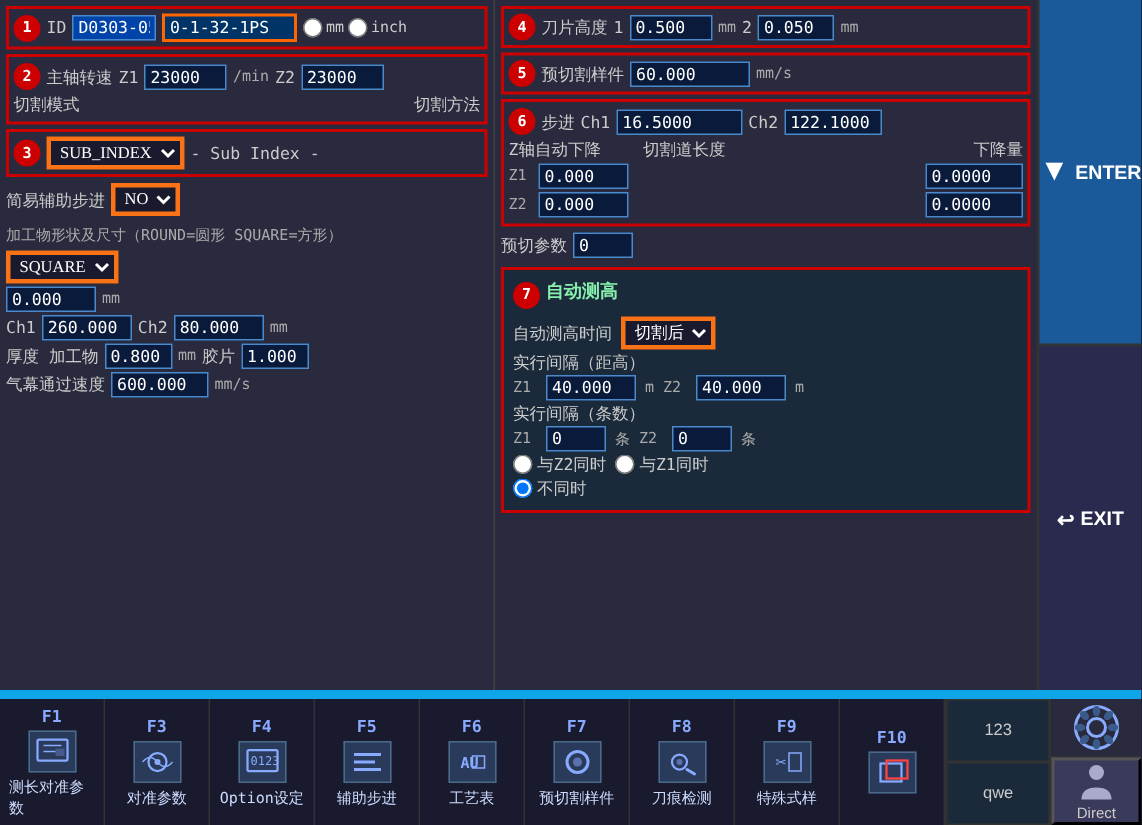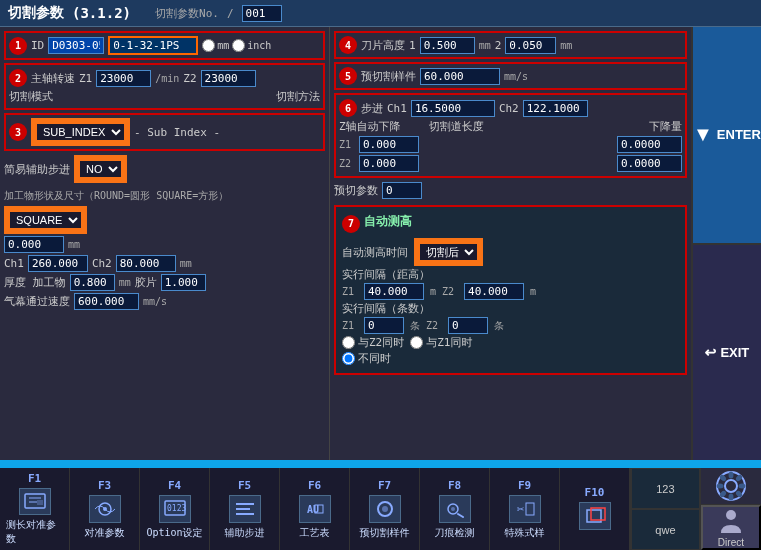--- a/index.html
+++ b/index.html
@@ -106,24 +106,24 @@
       flex-shrink: 0;
     }
 
     .unit-label {
       color: #aaa;
       font-size: 10px;
     }
 
     select.form-select {
       background: #1a1a2e;
-      border: 6px solid #f97316;
+      border: 3px solid #f97316;
       color: #fff;
       font-size: 11px;
-      font-family: Liberation Sans, sans-serif;
+      font-family: Liberation Serif, serif;
       padding: 1px 2px;
     }
 
     
     .radio-group {
       display: flex;
       align-items: center;
       gap: 8px;
     }
     .radio-item {
@@ -131,21 +131,21 @@
       align-items: center;
       gap: 3px;
       color: #ccc;
       font-size: 11px;
     }
 
     
     .bottom-toolbar {
       height: 90px;
       background: #1a1a2e;
-      border-top: 8px solid #0ea5e9;
+      border-top: 6px solid #0ea5e9;
       display: flex;
       align-items: stretch;
     }
 
     .fn-button {
       display: flex;
       flex-direction: column;
       align-items: center;
       justify-content: center;
       padding: 4px 6px;
@@ -284,27 +284,20 @@
       display: flex;
       align-items: center;
       gap: 3px;
     }
   </style>
 </head>
 <body>
 
 <div class="main-container">
 
-  <div class="title-bar">
-    <span class="title-text">切割参数</span>
-    <span class="title-text">(3.1.2)</span>
-    <span style="margin-left:16px; color:#aaa; font-size:11px;">切割参数No.</span>
-    <span style="color:#aaa; font-size:11px;">/</span>
-    <input type="text" class="form-input" style="width: 40px;" value="001">
-  </div>
 
   <div class="content-area">
 
     <div class="left-panel">
 
       <div style="display:flex; align-items:center; gap:4px; border:2px solid #cc0000; padding:3px;">
         <div class="num-badge">1</div>
         <span class="form-label">ID</span>
         <input type="text" class="form-input blue-bg" style="width: 56px;" value="D0303-05">
         <input type="text" class="form-input highlighted" style="width: 90px;" value="0-1-32-1PS">

